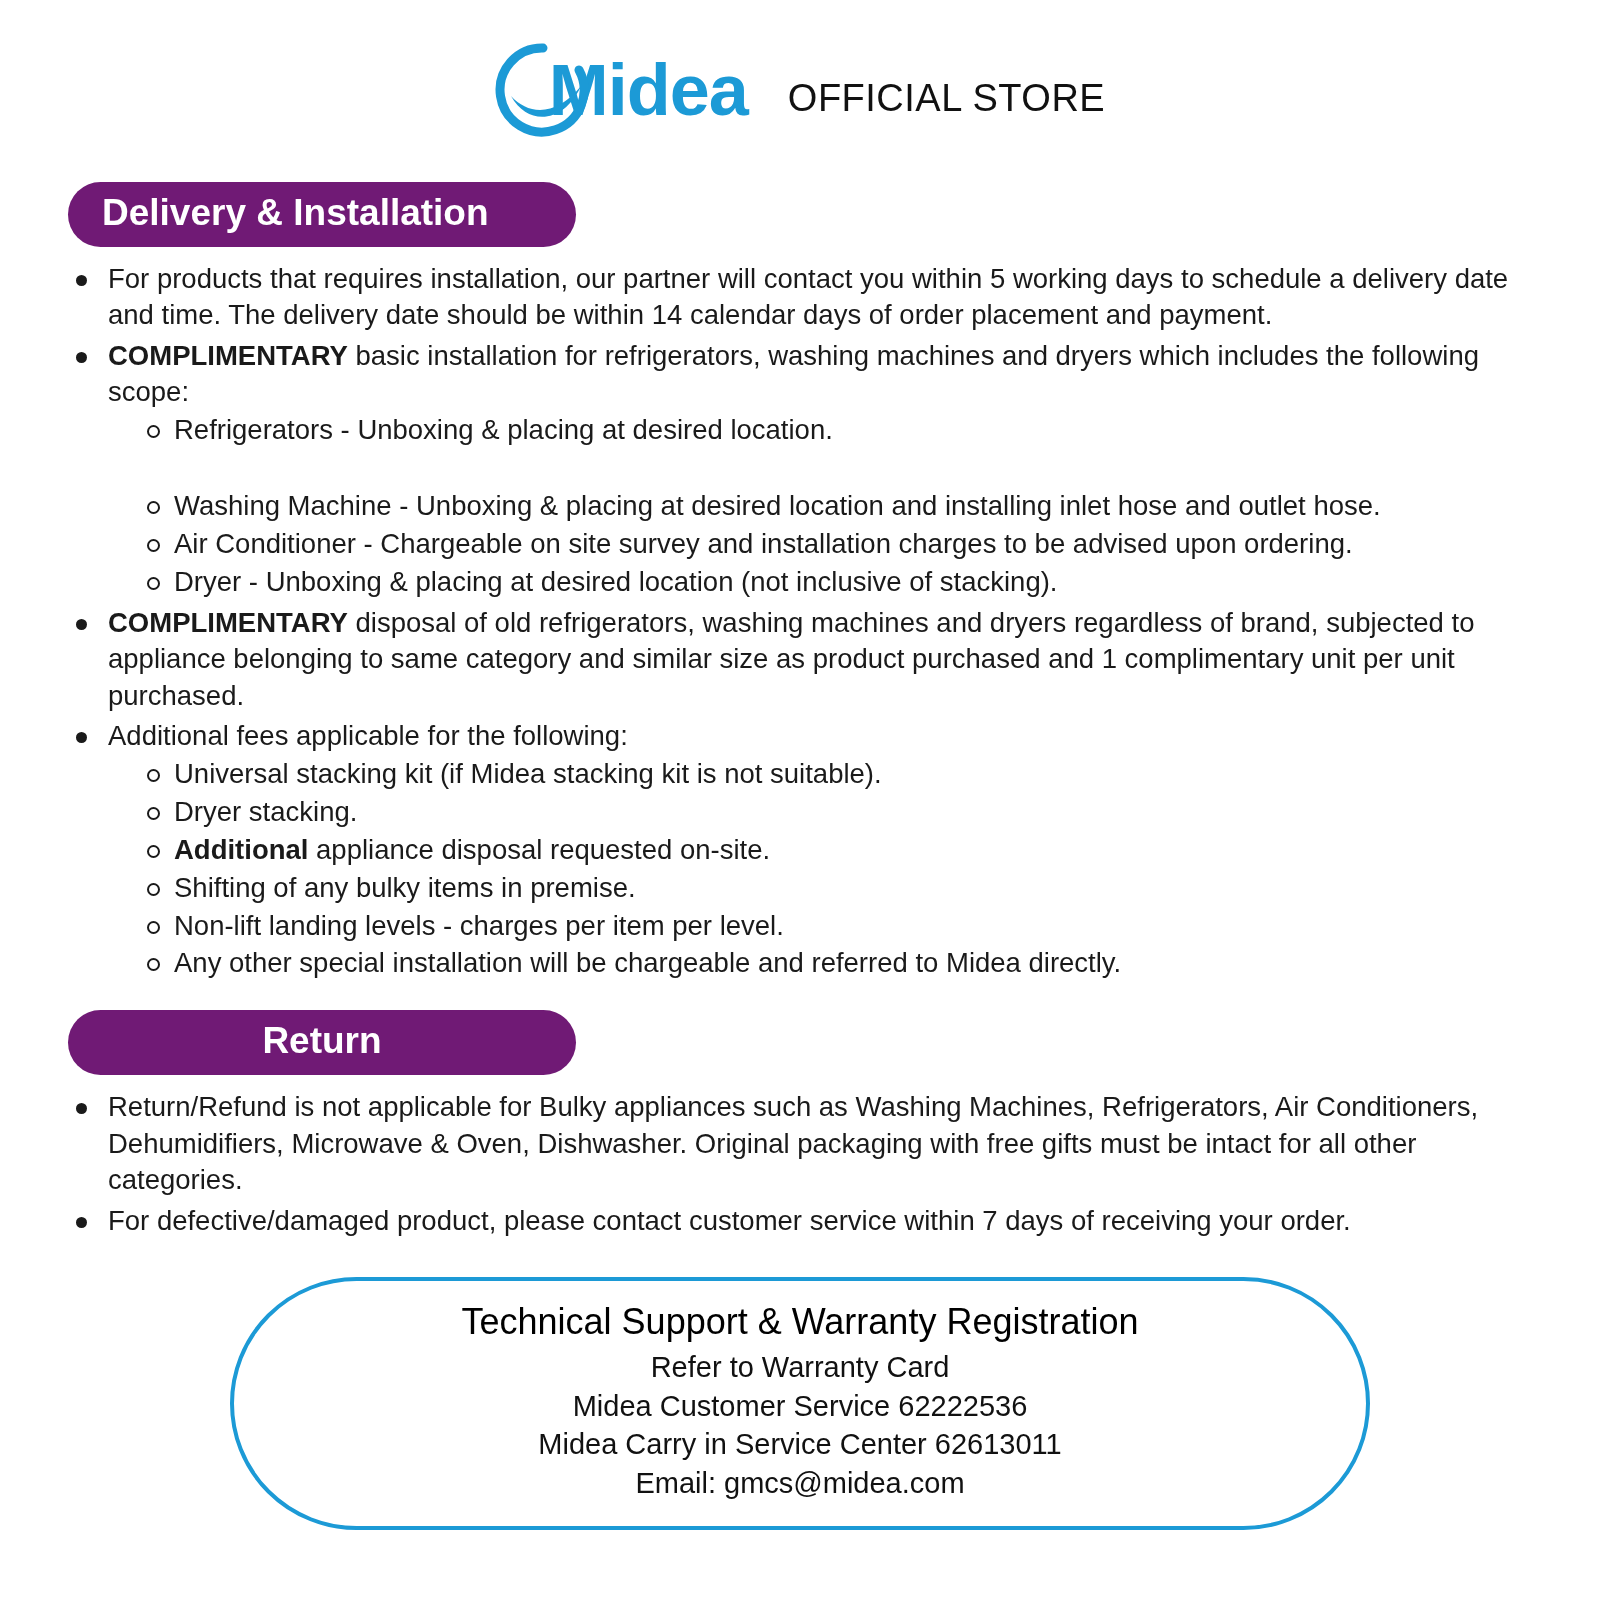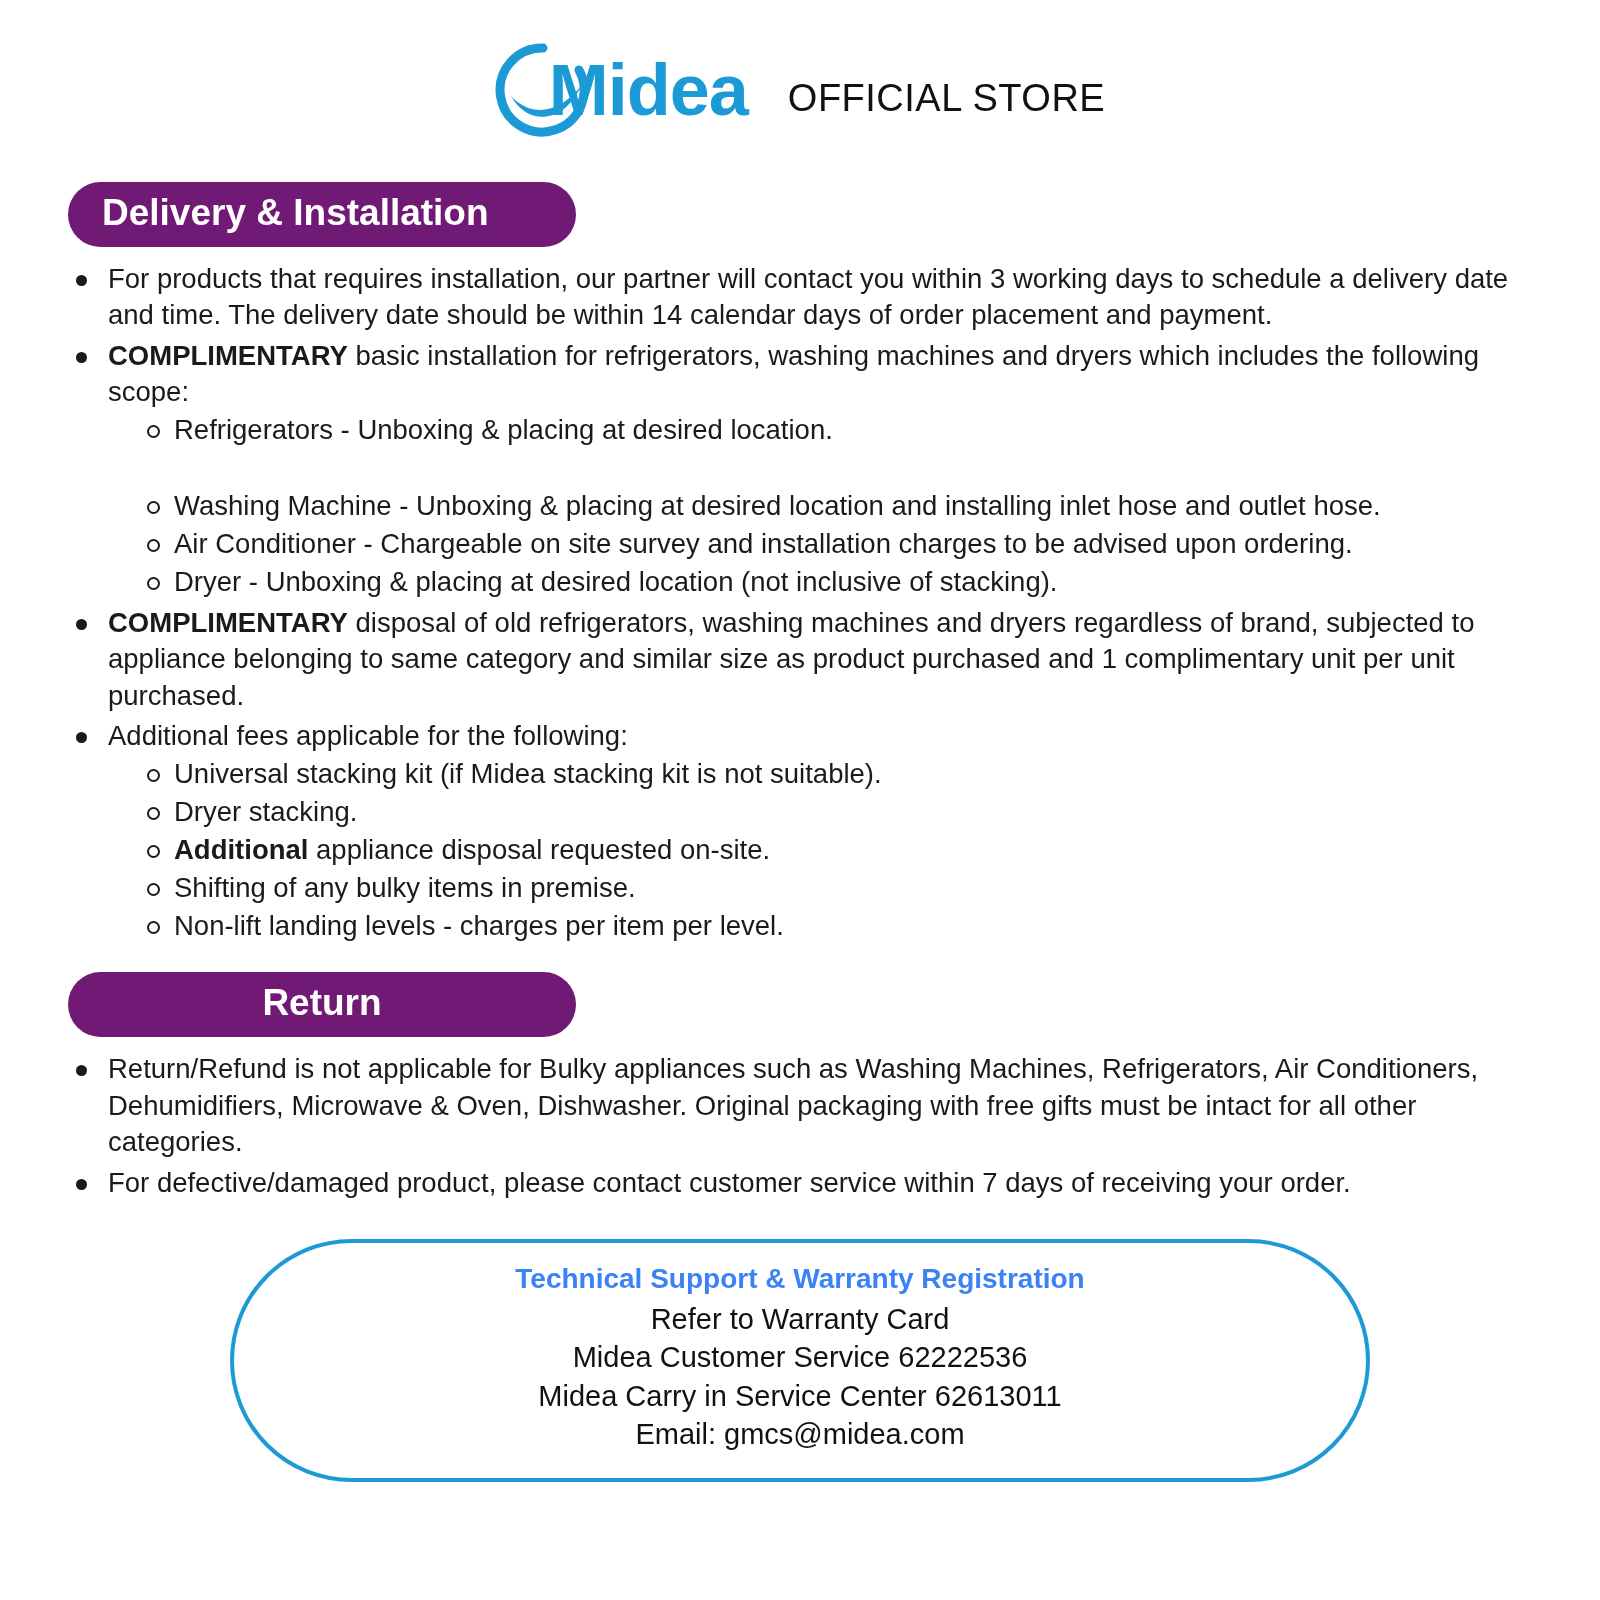--- a/index.html
+++ b/index.html
@@ -138,23 +138,23 @@
   }
   .capsule {
     width: 1140px;
     border: 4px solid #1c9ad6;
     border-radius: 130px;
     padding: 18px 40px 24px 40px;
     box-sizing: border-box;
     text-align: center;
   }
   .capsule-title {
-    font-size: 28px;
-    font-weight: bold;
-    color: #3b82f6;
+    font-size: 36px;
+    font-weight: normal;
+    color: #000000;
     line-height: 1.3;
     margin-bottom: 2px;
   }
   .capsule-line {
     font-size: 29px;
     color: #111111;
     line-height: 1.33;
   }
 </style>
 </head>
@@ -175,21 +175,21 @@
     <span class="store-text">OFFICIAL STORE</span>
   </div>
 
   <div class="sec-delivery">
     <div class="pill-row">
       <span class="pill pill-delivery">Delivery &amp; Installation</span>
     </div>
 
     <ul class="lvl1">
       <li>
-        <span>For products that requires installation, our partner will contact you within 3 working days to schedule a delivery date and time. The delivery date should be within 14 calendar days of order placement and payment.</span>
+        <span>For products that requires installation, our partner will contact you within 5 working days to schedule a delivery date and time. The delivery date should be within 14 calendar days of order placement and payment.</span>
       </li>
 
       <li>
         <b>COMPLIMENTARY</b><span> basic installation for refrigerators, washing machines and dryers which includes the following scope:</span>
         <ul class="lvl2">
           <li class="gap-after">
             <span>Refrigerators - Unboxing &amp; placing at desired location.</span>
           </li>
           <li>
             <span>Washing Machine - Unboxing &amp; placing at desired location and installing inlet hose and outlet hose.</span>
@@ -217,20 +217,23 @@
             <span>Dryer stacking.</span>
           </li>
           <li>
             <b>Additional</b><span> appliance disposal requested on-site.</span>
           </li>
           <li>
             <span>Shifting of any bulky items in premise.</span>
           </li>
           <li>
             <span>Non-lift landing levels - charges per item per level.</span>
+          </li>
+          <li>
+            <span>Any other special installation will be chargeable and referred to Midea directly.</span>
           </li>
         </ul>
       </li>
     </ul>
   </div>
 
   <div class="sec-returns">
     <div class="pill-row">
       <span class="pill pill-returns">Return</span>
     </div>

